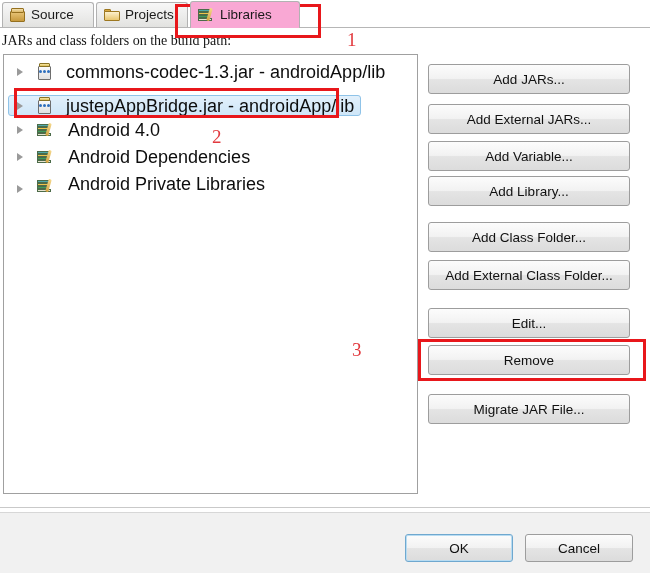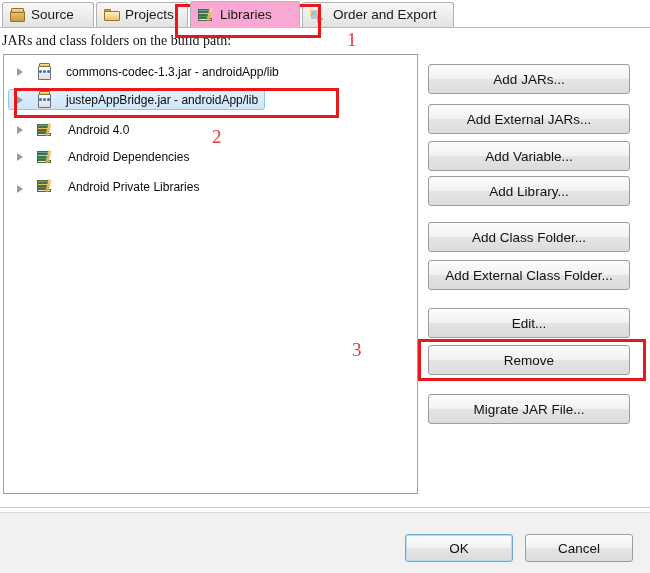--- a/index.html
+++ b/index.html
@@ -187,21 +187,21 @@
   .tree-row {
     position: absolute;
     left: 4px;
     height: 21px;
     display: flex;
     align-items: center;
     gap: 14px;
     padding: 0 6px 0 8px;
     box-sizing: border-box;
     white-space: nowrap;
-    font-size: 12px;
+    font-size: 18px;
     color: #0d0d0d;
     border: 1px solid transparent;
     border-radius: 3px;
     cursor: default;
   }
   .tree-row.selected {
     background: linear-gradient(to bottom,#e2f0fb,#cfe6f8);
     border: 1px solid #8fc3e8;
   }
   .tree-label { line-height: 1; }
@@ -304,28 +304,20 @@
     <span class="icon icon-books">
       <span class="bk bk1"></span>
         <span class="bk bk2"></span>
       <span class="bk bk3"></span>
         <span class="bk bk4"></span>
       <span class="bk-pen"></span>
     </span>
     <span class="tab-label">Libraries</span>
   </div>
 
-  <div class="tab" id="tab-order">
-    <span class="icon icon-order">
-      <span class="ar ar1"></span>
-        <span class="ar ar2"></span>
-        <span class="sw"></span>
-    </span>
-    <span class="tab-label">Order and Export</span>
-  </div>
 
   <div id="tab-bar-underline"></div>
 </div>
 
 <div id="list-caption">JARs and class folders on the build path:</div>
 
 <div id="list-panel">
 
   <div class="tree-row" style="top:6px;">
     <span class="tri"></span>
@@ -334,21 +326,21 @@
         <span class="jr-lid"></span>
       <span class="jr-dots">
           <i></i>
           <i></i>
           <i></i>
         </span>
     </span>
     <span class="tree-label">commons-codec-1.3.jar - androidApp/lib</span>
   </div>
 
-  <div class="tree-row selected" style="top:34px;">
+  <div class="tree-row selected" style="top:40px;">
     <span class="tri"></span>
     <span class="icon icon-jar">
       <span class="jr-body"></span>
         <span class="jr-lid"></span>
       <span class="jr-dots">
           <i></i>
           <i></i>
           <i></i>
         </span>
     </span>

